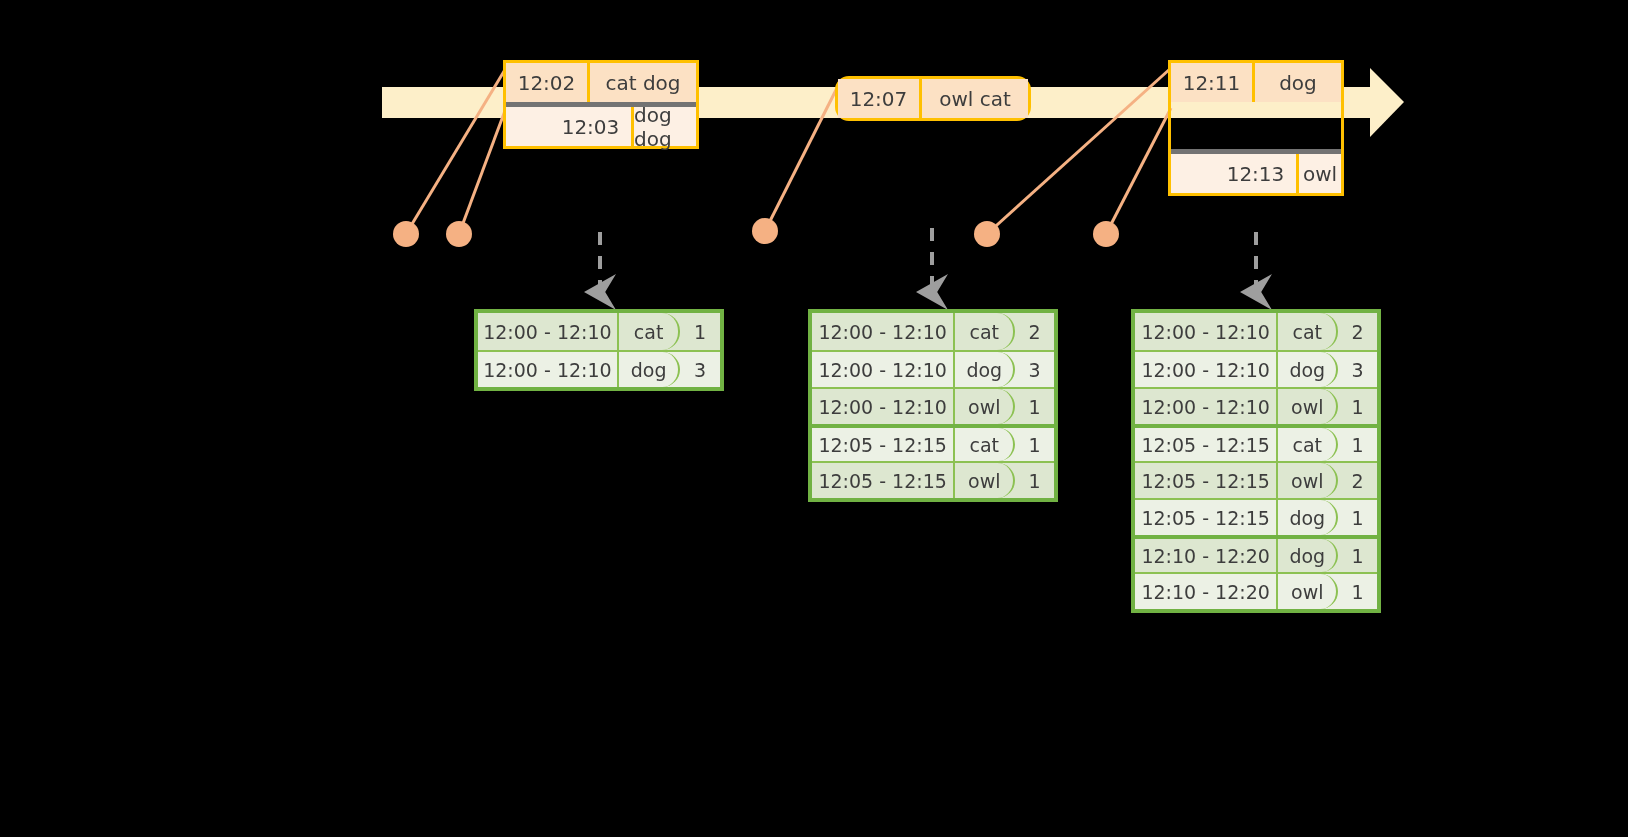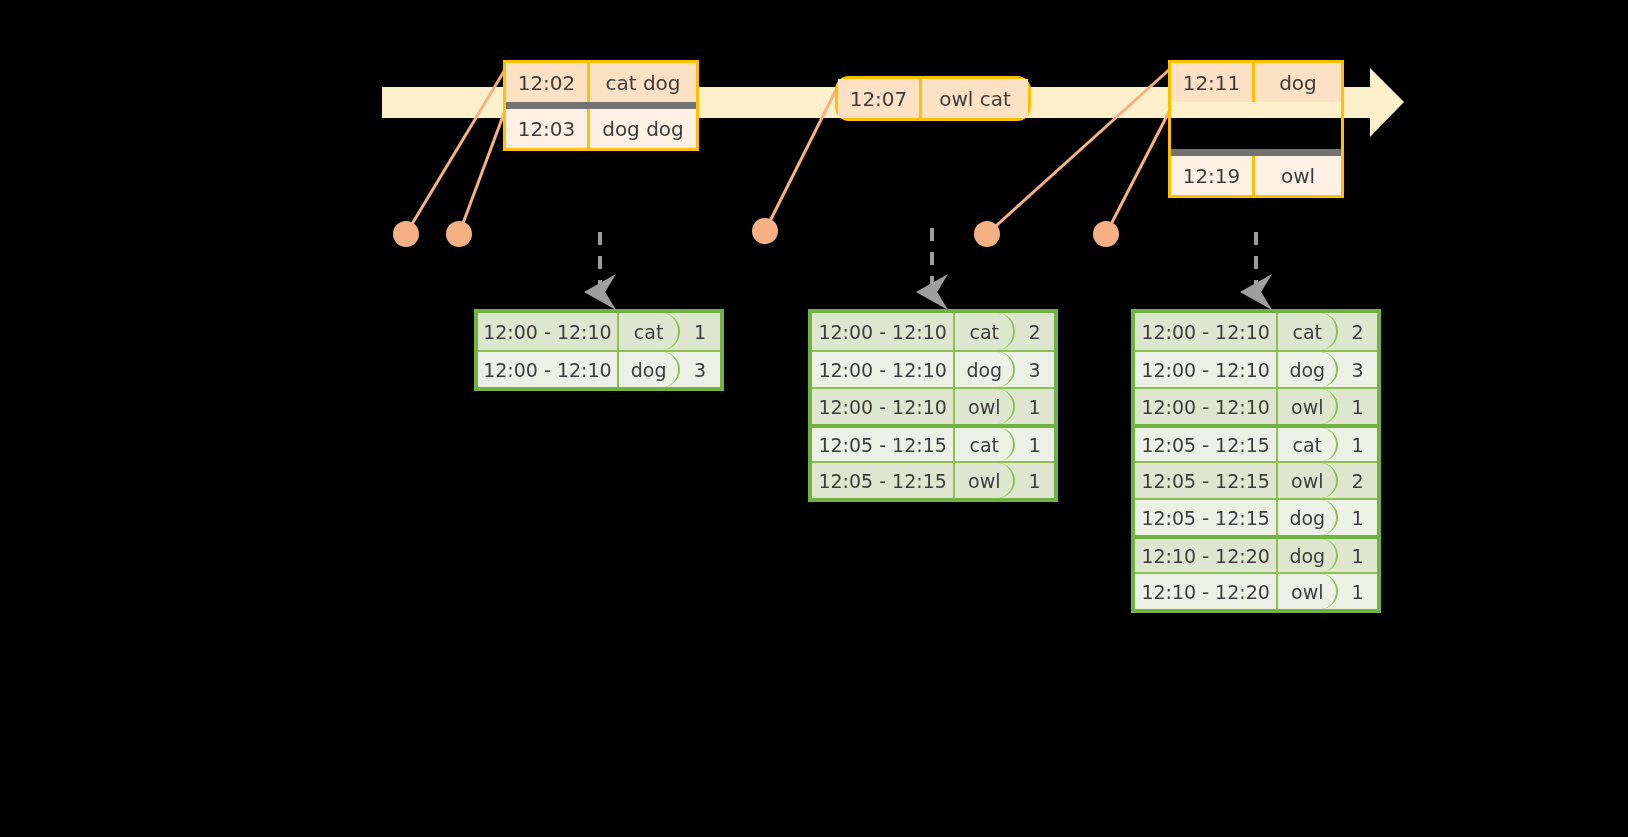--- a/index.html
+++ b/index.html
@@ -36,21 +36,22 @@
     display: flex;
     flex-direction: column;
     z-index: 5;
   }
   .event-row {
     display: flex;
     flex-direction: row;
     height: 39px;
   }
   .event-row + .event-row {
-    border-top: 7px solid #737373;
+    border-top: 5px solid #737373;
+    padding-left: 44px;
   }
   .event-row.shade-a { background: #FCE1C4; }
   .event-row.shade-b { background: #FDF0E4; }
   .event-time {
     width: 84px;
     display: flex;
     align-items: center;
     justify-content: center;
     font-size: 20px;
     color: #3d3d3d;
@@ -185,21 +186,21 @@
       <div class="event-val">owl cat</div>
     </div>
   </div>
 
   <div class="event-box" style="left:1168px; top:60px; width:176px;gap:47px;">
     <div class="event-row shade-a">
       <div class="event-time">12:11</div>
       <div class="event-val">dog</div>
     </div>
     <div class="event-row shade-b">
-      <div class="event-time">12:19</div>
+      <div class="event-time">12:13</div>
       <div class="event-val">owl</div>
     </div>
   </div>
 
   <div class="result-table t1" style="left:474px; top:309px; width:250px;">
     <div class="res-row shade-a">
       <div class="res-window">12:00 - 12:10</div>
       <div class="res-key">cat</div>
       <div class="res-count">1</div>
     </div>

